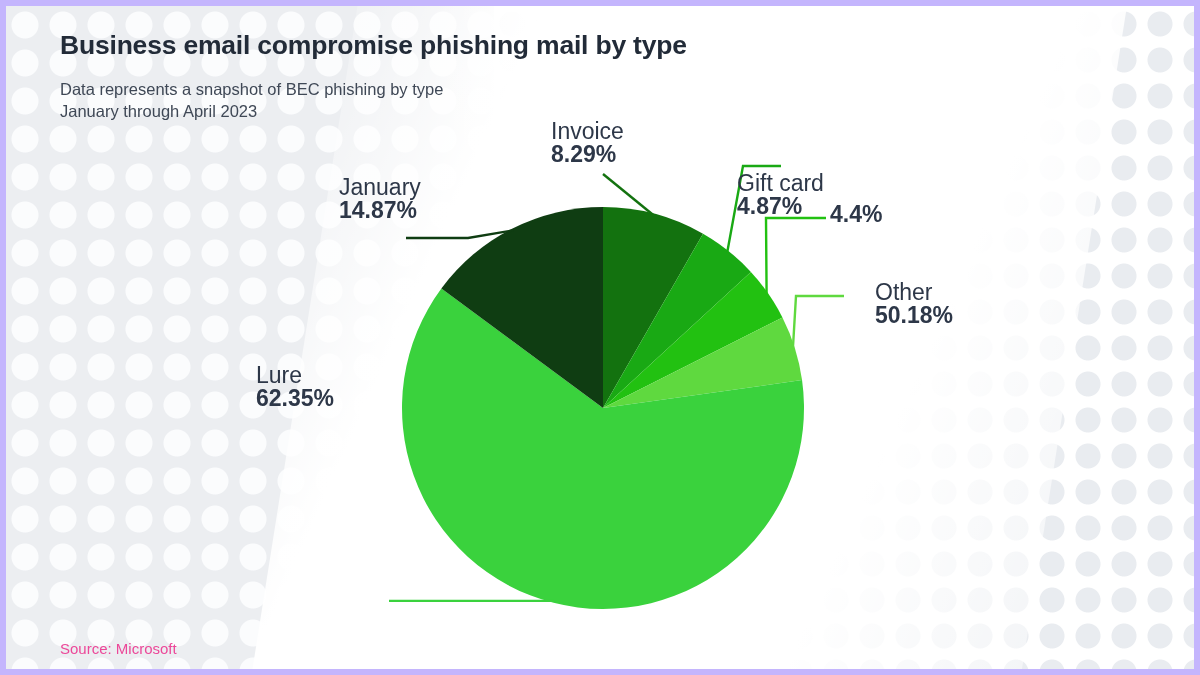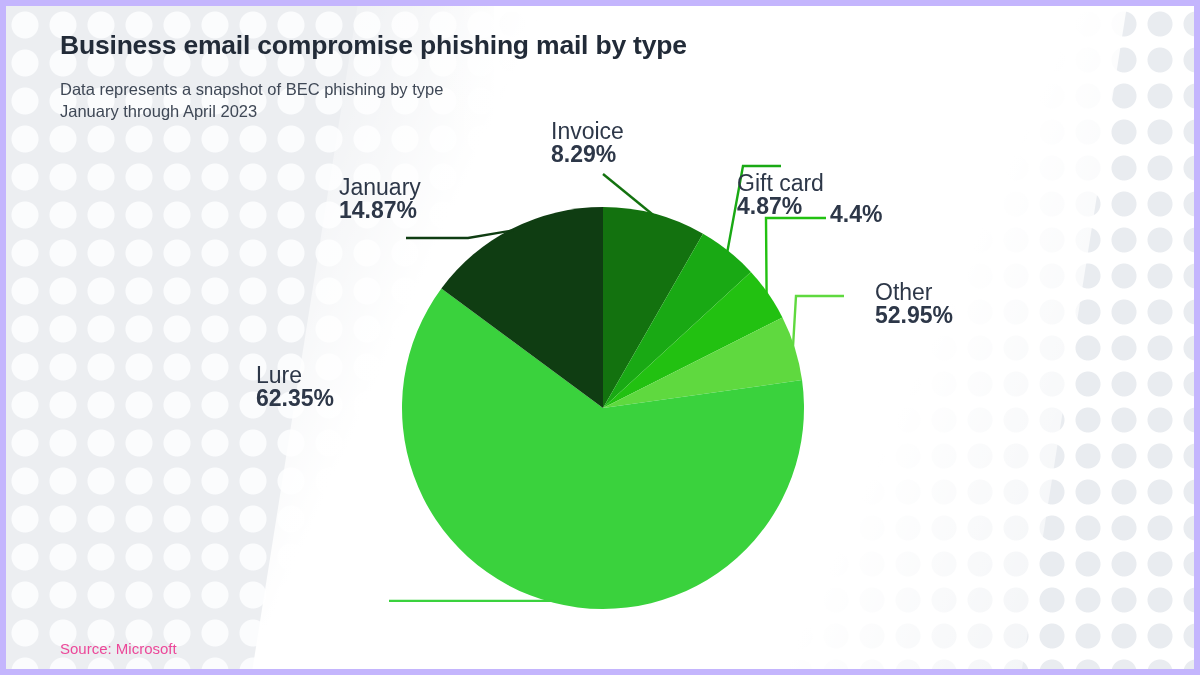--- a/index.html
+++ b/index.html
@@ -147,21 +147,21 @@
       <span>Gift card</span>
       <span class="pct">4.87%</span>
     </div>
 
     <div class="lbl right" style="left:824px; top:197px;">
       <span class="pct">4.4%</span>
     </div>
 
     <div class="lbl right" style="left:869px; top:275px;">
       <span>Other</span>
-      <span class="pct">52.95%</span>
+      <span class="pct">50.18%</span>
     </div>
 
     <div class="lbl left" style="left:250px; top:358px;">
       <span>Lure</span>
       <span class="pct">62.35%</span>
     </div>
 
     <div class="source">Source: Microsoft</div>
 
   </div>

